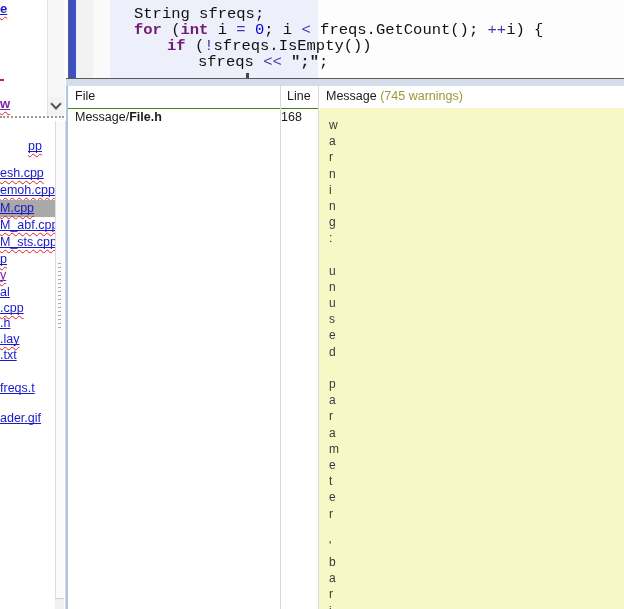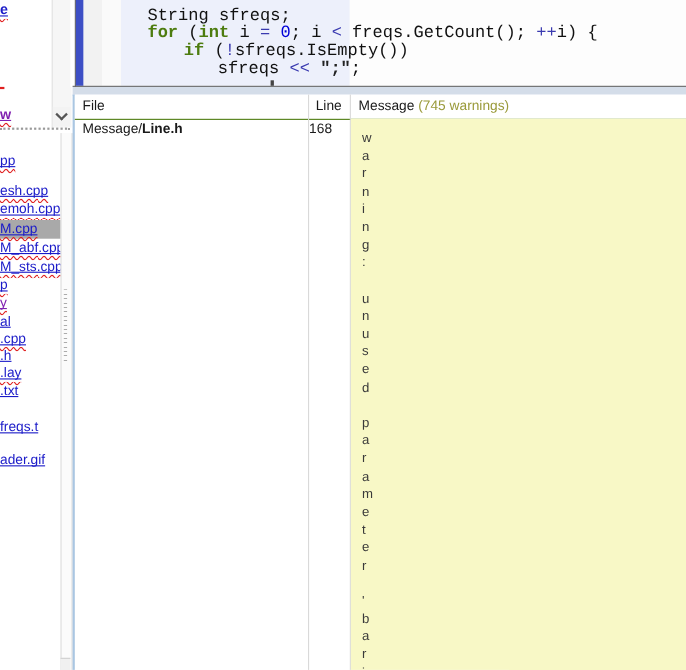--- a/index.html
+++ b/index.html
@@ -34,21 +34,21 @@
   .ed-gap{left:64px;top:0;width:4px;height:79px;background:#fff;}
   .ed-left-border{left:68px;top:0;width:1px;height:79px;background:#5f5f5f;}
   .ed-accent{left:69px;top:0;width:7px;height:78px;background:#3d4fc5;}
   .ed-gutter{left:76px;top:0;width:17px;height:78px;background:#f2f2f2;}
   .ed-bg1{left:93px;top:0;width:17px;height:78px;background:#fafafa;}
   .ed-band{left:110px;top:0;width:208px;height:78px;background:#edf0fb;}
   .ed-white{left:318px;top:0;width:306px;height:78px;background:#fdfdfd;}
   .ed-bottom-border{left:66px;top:78px;width:558px;height:1px;background:#5a5a5a;}
   .code-line{position:absolute;white-space:pre;font-family:Liberation Mono, monospace;
              font-size:15.5px;line-height:16px;}
-  .kw{color:#4d7c0f;font-weight:bold;}
+  .kw{color:#701a75;font-weight:bold;}
   .num{color:#0000d8;}
   .op{color:#3a3ab0;}
   .str{color:#222;font-weight:bold;}
   .plain{color:#111;}
   .partial-glyph{left:246px;top:73px;width:3px;height:5px;background:#444;}
 
   
   .splitter{left:66px;top:79px;width:558px;height:7px;background:#d4dde9;border-bottom:1px solid #e9eef5;}
 
   
@@ -72,21 +72,21 @@
     <div class="abs sb-arrow-btn">
       <div class="chev"></div>
     </div>
     <div class="abs red-dash"></div>
     <div id="top-items">
         <div class="side-item bold" style="top: 1px;"><span class="rsq blue"><span class="ul">e</span></span></div>
         <div class="side-item bold" style="top: 96px;"><span class="rsq purple"><span class="ul">w</span></span></div>
       </div>
     <div class="abs sb-separator"></div>
     <div id="file-items">
-        <div class="side-item" style="top: 139px;"><span class="rsq blue"><span class="ul">pp</span></span></div>
+        <div class="side-item" style="top: 139px; margin-left: 28px;"><span class="rsq blue"><span class="ul">pp</span></span></div>
         <div class="side-item" style="top: 166px;"><span class="rsq blue"><span class="ul">esh.cpp</span></span></div>
         <div class="side-item" style="top: 183px;"><span class="rsq blue"><span class="ul">emoh.cpp</span></span></div>
         <div class="side-item" style="top: 200px;"><span class="sel"><span class="rsq blue"><span class="ul">M.cpp</span></span></span></div>
         <div class="side-item" style="top: 218px;"><span class="rsq blue"><span class="ul">M_abf.cpp</span></span></div>
         <div class="side-item" style="top: 235px;"><span class="rsq blue"><span class="ul">M_sts.cpp</span></span></div>
         <div class="side-item" style="top: 252px;"><span class="rsq blue"><span class="ul">p</span></span></div>
         <div class="side-item" style="top: 268px;"><span class="rsq purple"><span class="ul">y</span></span></div>
         <div class="side-item" style="top: 285px;"><span class="blue"><span class="ul">al</span></span></div>
         <div class="side-item" style="top: 301px;"><span class="rsq blue"><span class="ul">.cpp</span></span></div>
         <div class="side-item" style="top: 316px;"><span class="blue"><span class="ul">.h</span></span></div>
@@ -120,21 +120,21 @@
 
   <div class="abs out-left-border"></div>
   <div class="abs out-header">
     <div class="hdr-label" style="left:7px;">File</div>
     <div class="hdr-label" style="left:219px;">Line</div>
     <div class="hdr-label" style="left:258px;"><span>Message </span><span class="count">(745 warnings)</span></div>
   </div>
   <div class="col-sep" style="left:280px;"></div>
   <div class="col-sep" style="left:318px;"></div>
 
-  <div class="row-cell" style="left:75px;top:110px;"><span>Message/</span><b>Line.h</b></div>
+  <div class="row-cell" style="left:75px;top:110px;"><span>Message/</span><b>File.h</b></div>
   <div class="row-cell" style="left:281px;top:110px;">168</div>
   <div class="abs warn-cell">
     <div class="msg-col" id="msg-col">
         <div class="msg-ch">w</div>
         <div class="msg-ch">a</div>
         <div class="msg-ch">r</div>
         <div class="msg-ch">n</div>
         <div class="msg-ch">i</div>
         <div class="msg-ch">n</div>
         <div class="msg-ch">g</div>

